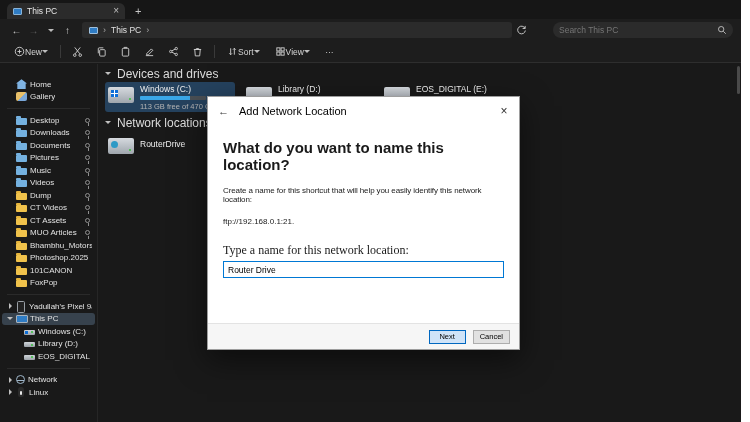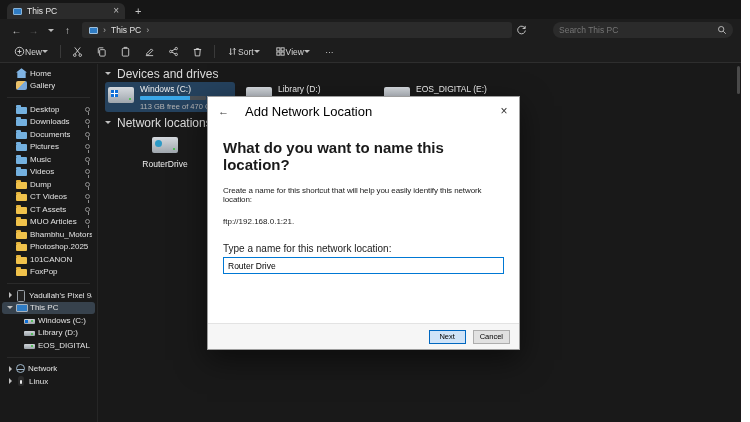--- a/index.html
+++ b/index.html
@@ -41,21 +41,21 @@
              align-items:center; gap:9px; padding:0 11px; color:#d5d5d5; font-size:8.5px; }
   .tb-btn { display:flex; align-items:center; height:16px; padding:0 3px; border-radius:3px; }
   .tb-ic { width:15px; height:16px; display:flex; align-items:center; justify-content:center; }
   .tb-sep { width:1px; height:13px; background:#3a3a3a; }
   svg.gl { stroke:#cfcfcf; fill:none; stroke-width:1; }
 
   
   .winbody { position:absolute; top:64px; left:0; right:0; bottom:0; display:flex; }
 
   
-  .sidebar { width:98px; flex:none; padding-top:3px; border-right:1px solid #262626; overflow:hidden; }
+  .sidebar { width:98px; flex:none; padding-top:14px; border-right:1px solid #262626; overflow:hidden; }
   .side-item { height:12.5px; display:flex; align-items:center; gap:3px; padding:0 3px 0 5px;
                margin:0 2px; border-radius:3px; color:#e2e2e2; font-size:8px; white-space:nowrap; overflow:hidden; }
   .side-item.selected { background:#37424d; }
   .side-item.indent { padding-left:13px; }
   .side-item .lbl { overflow:hidden; text-overflow:clip; }
   .side-divider { height:1px; background:#2a2a2a; margin:5px 7px; }
   .chev { width:6px; height:6px; flex:none; }
   .chev.right { width:0; height:0; border-left:3.5px solid #c0c0c0; border-top:3px solid transparent;
                 border-bottom:3px solid transparent; margin-left:2px; }
   .chev.down { width:0; height:0; border-top:3.5px solid #c0c0c0; border-left:3px solid transparent;
@@ -106,38 +106,38 @@
         background:linear-gradient(#fff,#fff) center/1px 7px no-repeat,
                    linear-gradient(#fff,#fff) center/7px 1px no-repeat #0e6fd8; }
   .ico-net-drive-lg::before { content:""; position:absolute; left:3px; top:3px; width:7px; height:7px;
         border-radius:50%; background:#2d9ac6; }
   .d-info { display:flex; flex-direction:column; gap:2px; min-width:0; }
   .d-name { font-size:8.5px; color:#efefef; white-space:nowrap; }
   .cap-bar { width:66px; height:4px; background:#4a4f54; border-radius:1px; overflow:hidden; }
   .cap-fill { display:block; height:100%; background:#3aa7e8; }
   .d-detail { font-size:7.5px; color:#b5b5b5; white-space:nowrap; }
   .net-row { display:flex; gap:8px; margin-top:3px; }
-  .net-tile { width:120px; height:24px; display:flex; gap:6px; align-items:center; padding:2px 3px; border-radius:3px;flex-direction:column; }
+  .net-tile { width:120px; height:24px; display:flex; gap:6px; align-items:center; padding:2px 3px; border-radius:3px; }
   .net-tile .ico { width:26px; height:16px; }
   .scroll-thumb { position:absolute; right:1px; top:2px; width:3px; height:28px; background:#4a4a4a; border-radius:2px; }
 
   
   .dialog { position:absolute; left:207px; top:96px; width:313px; height:254px; background:#ffffff;
             border:1px solid #9d9d9d; box-shadow:0 10px 28px rgba(0,0,0,.5); display:flex;
             flex-direction:column; color:#1a1a1a; z-index:10; }
   .dlg-titlebar { height:28px; display:flex; align-items:center; padding-left:10px; flex:none; }
   .dlg-back { width:18px; font-size:11px; color:#333; }
-  .dlg-title { font-size:13px; color:#000; margin-left:9px; }
+  .dlg-title { font-size:11px; color:#000; margin-left:3px; }
   .dlg-close { margin-left:auto; width:30px; height:28px; display:flex; align-items:center;
                justify-content:center; font-size:12px; color:#333; }
   .dlg-body { flex:1; display:flex; flex-direction:column; padding:4px 15px 0 15px; }
   .dlg-heading { font-size:15px; font-weight:bold; margin-top:10px; }
   .dlg-desc { font-size:8px; margin-top:13px; letter-spacing:-0.1px; }
   .dlg-addr { font-size:8px; margin-top:13px; }
-  .dlg-field-label { font-size:10px; margin-top:17px; }
+  .dlg-field-label { font-size:12px; margin-top:17px;font-family:Liberation Serif, serif; }
   .dlg-input { margin-top:3px; height:17px; width:100%; border:1px solid #0078d4; font-size:8.5px;
                padding:0 4px; color:#000; outline:none; background:#fff;
                font-family:"Liberation Sans", sans-serif; }
   .dlg-footer { height:26px; flex:none; background:#f6f6f6; border-top:1px solid #e3e3e3;
                 display:flex; align-items:center; justify-content:flex-end; gap:7px; padding:0 9px; }
   .btn { min-width:37px; height:14px; font-size:7.5px; display:flex; align-items:center;
          justify-content:center; border:1px solid #adadad; background:#e1e1e1; color:#000; padding:0 6px; }
   .btn-next { border-color:#0067c0; background:#cfe3f8; }
 </style>
 </head>

